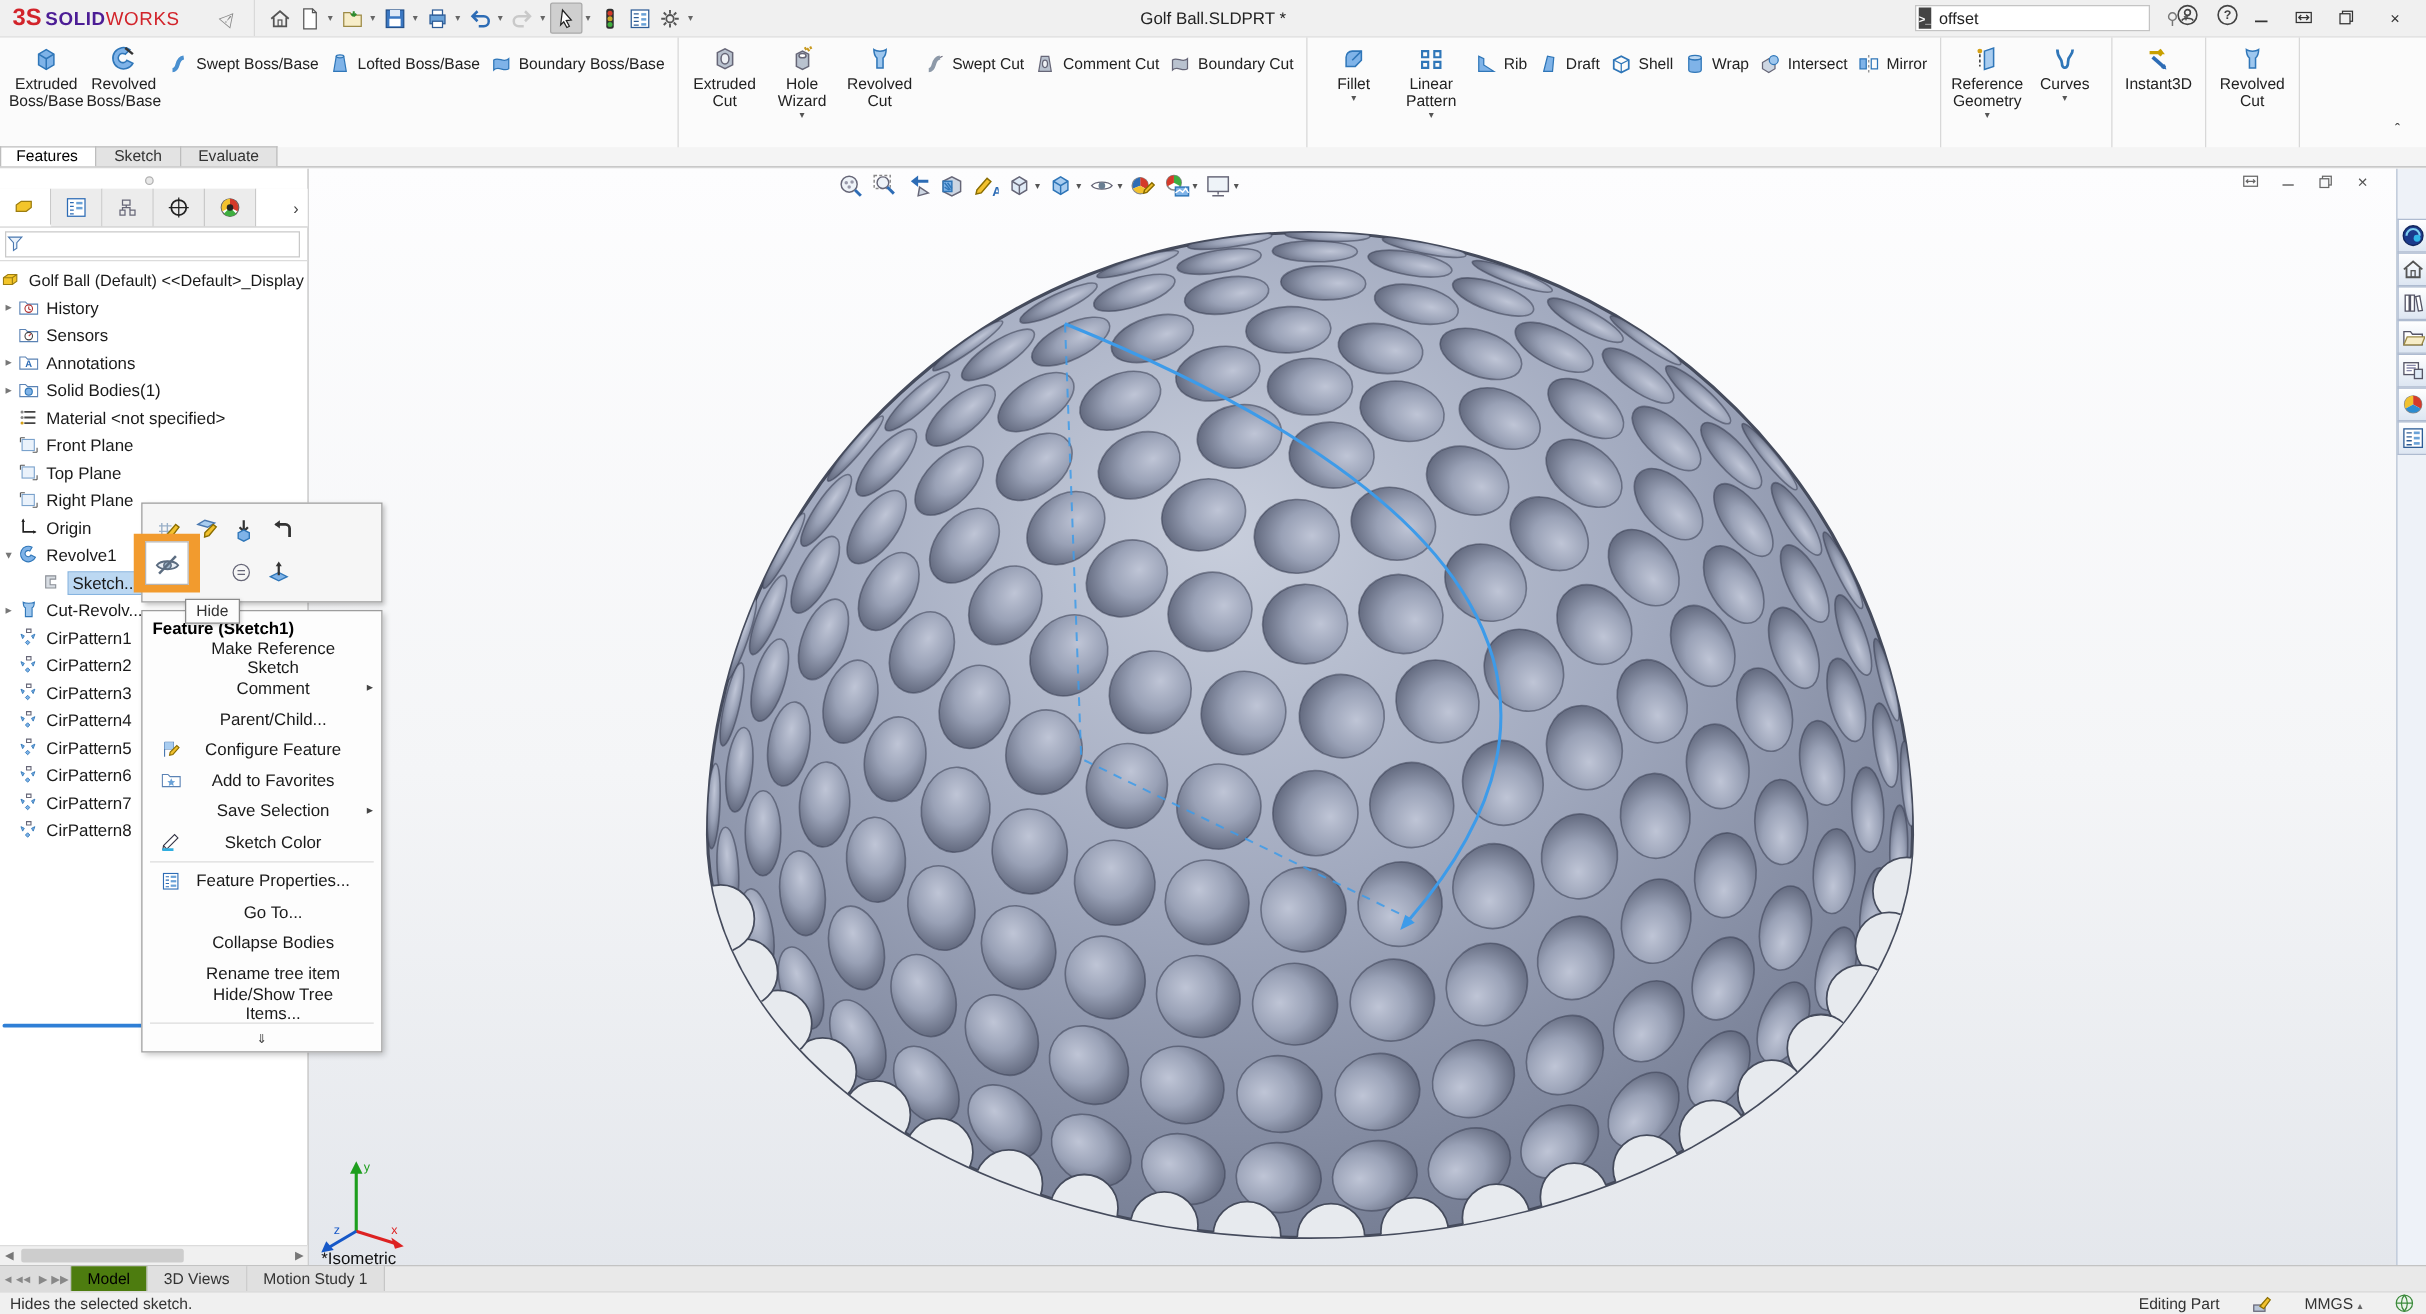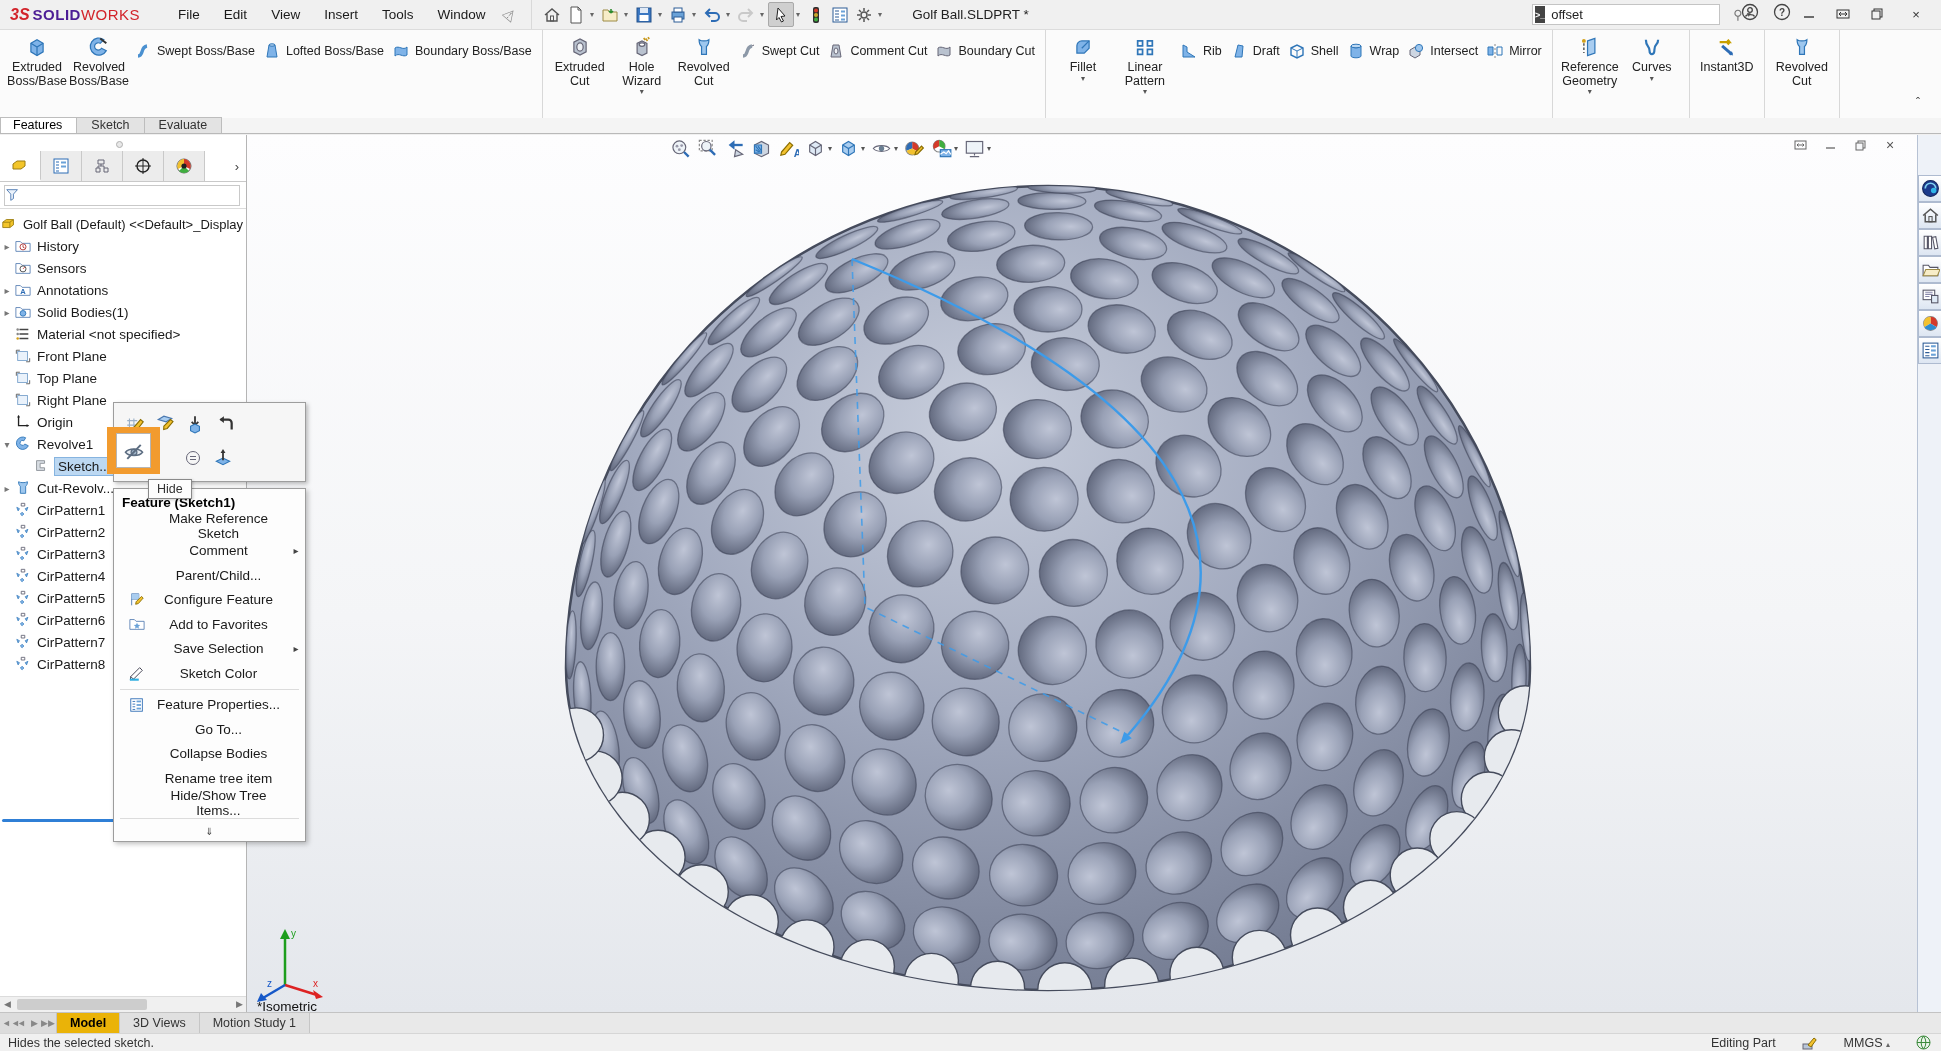--- a/index.html
+++ b/index.html
@@ -5,21 +5,21 @@
   * { margin:0; padding:0; box-sizing:border-box; }
   html,body { width:1941px; height:1051px; overflow:hidden;
     font-family:"Liberation Sans","DejaVu Sans",sans-serif; font-size:13px; color:#1a1a1a;
     background:#f0f0f0; -webkit-font-smoothing:antialiased; }
   svg { display:block; }
 
   
   #menubar { position:absolute; left:0; top:0; width:1941px; height:29px;
     background:#f0f0f0; display:flex; align-items:center; }
   #logo { display:flex; align-items:baseline; margin-left:10px; margin-right:26px; cursor:default; }
-  #logo .lg-pre { color:#d2232a; font-size:16px; font-style:italic; font-weight:bold; margin-right:3px; }
+  #logo .lg-pre { color:#d2232a; font-size:19px; font-weight:bold; margin-right:3px; }
   #logo .lg-b   { color:#4c1d95; font-size:15px; font-weight:bold; letter-spacing:.5px;}
   #logo .lg-r   { color:#d2232a; font-size:15px; letter-spacing:.5px;}
   .menu-item { padding:0 12px; height:29px; line-height:29px; font-size:13.5px; }
   #pin-icon { color:#8a8a8a; margin:0 14px 0 6px; font-size:15px; transform:rotate(40deg); }
   #qat { display:flex; align-items:center; height:29px; border-left:1px solid #d9d9d9; padding-left:8px; }
   .qat-btn { display:flex; align-items:center; height:25px; padding:0 3px; border-radius:2px; }
   .qat-btn.pressed { background:#cfcfcf; border:1px solid #a9a9a9; }
   .qat-btn.disabled { opacity:.45; }
   .qat-caret { font-size:8px; color:#666; margin:0 4px 0 2px; }
   #title-center { position:absolute; left:0; right:0; text-align:center; top:0; height:29px;
@@ -122,44 +122,36 @@
   .cm-sep { height:1px; background:#dcdcdc; margin:3px 6px; }
   #cm-expand { text-align:center; color:#444; font-size:10px; padding:4px 0 2px 0; }
 
   
   #doctabs { position:absolute; left:0; top:1012px; width:1941px; height:21px; background:#e9e9e9;
      border-top:1px solid #c3c3c3; display:flex; align-items:stretch;}
   #tab-nav { display:flex; align-items:center; background:#dcdcdc; padding:0 2px; border-right:1px solid #c3c3c3;}
   .tn-btn { width:13px; text-align:center; color:#888; font-size:9px; }
   .dtab { padding:0 13px; display:flex; align-items:center; font-size:12.5px; color:#333;
      border-right:1px solid #c6c6c6; background:#e0e0e0; }
-  .dtab.active { background:#eab308; font-weight:bold; color:#000; }
+  .dtab.active { background:#4d7c0f; font-weight:normal; color:#000; }
   #statusbar { position:absolute; left:0; top:1033px; width:1941px; height:18px; background:#f0f0f0;
      border-top:1px solid #d6d6d6; display:flex; align-items:center; font-size:12.5px; color:#333; }
   #status-msg { margin-left:8px; }
   #status-right { position:absolute; right:10px; display:flex; align-items:center; }
   #status-right > * { margin-left:26px; }
 </style>
 </head>
 <body>
 
 <div id="menubar">
   <div id="logo">
     <span class="lg-pre">3S</span>
       <span class="lg-b">SOLID</span>
       <span class="lg-r">WORKS</span>
   </div>
-  <div id="menu-items" style="display: flex;">
-      <div class="menu-item">File</div>
-      <div class="menu-item">Edit</div>
-      <div class="menu-item">View</div>
-      <div class="menu-item">Insert</div>
-      <div class="menu-item">Tools</div>
-      <div class="menu-item">Window</div>
-    </div>
   <div id="pin-icon">⚠</div>
   <div id="qat">
       <div class="qat-btn">
         <svg width="18" height="18" viewBox="0 0 18 18">
           <path d="M2 9 9 3l7 6M4 8v7h10V8" fill="none" stroke="#555" stroke-width="1.4"></path>
           <rect x="7.5" y="10" width="3" height="5" fill="none" stroke="#555"></rect>
         </svg>
       </div>
       <div class="qat-btn">
         <svg width="18" height="18" viewBox="0 0 18 18">

